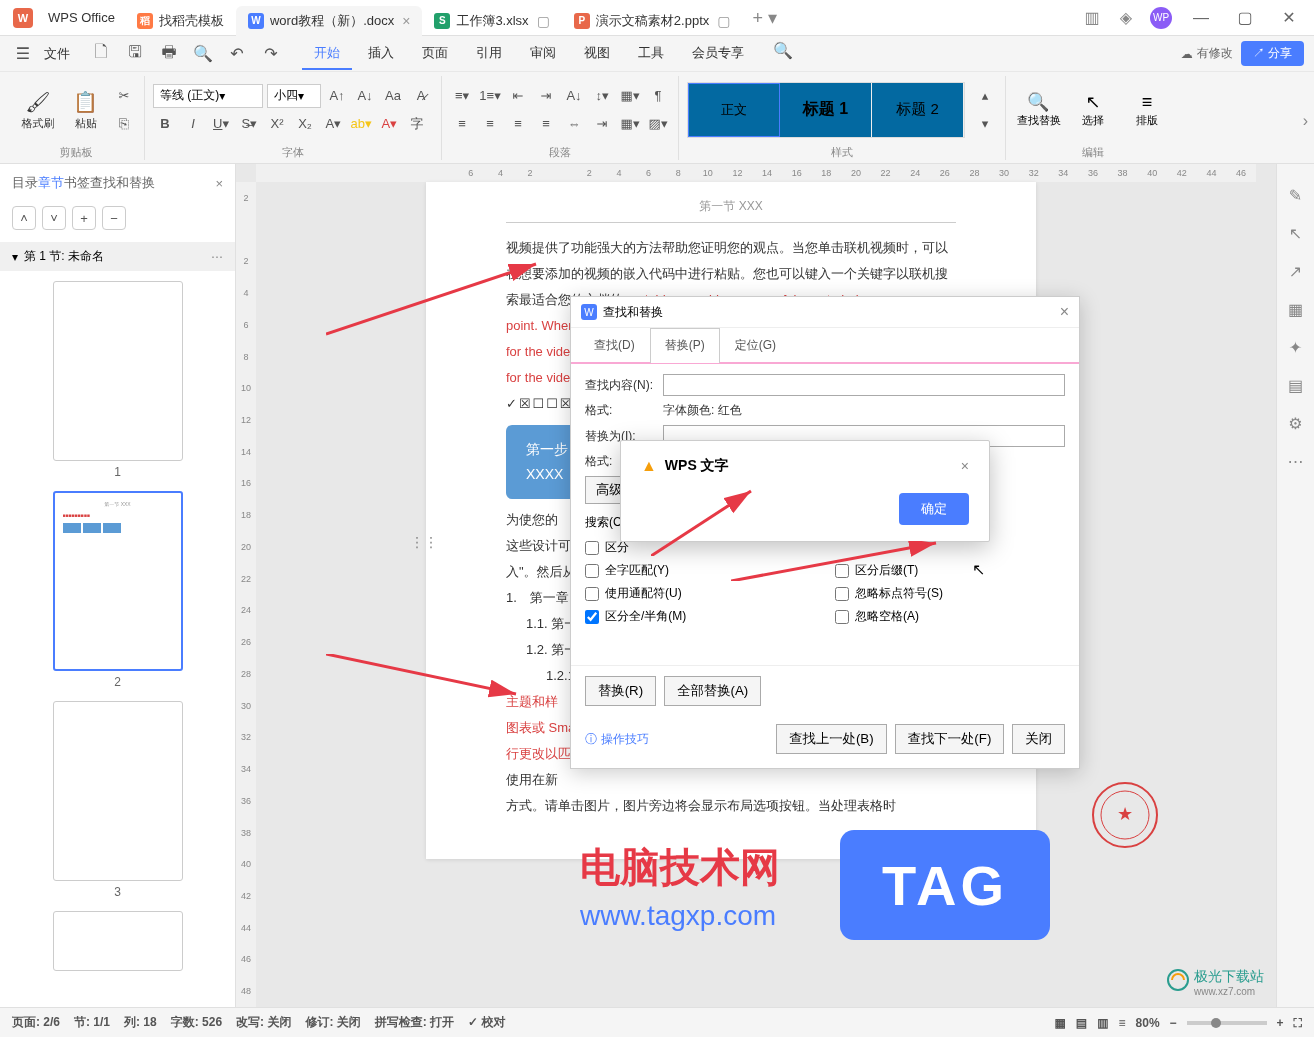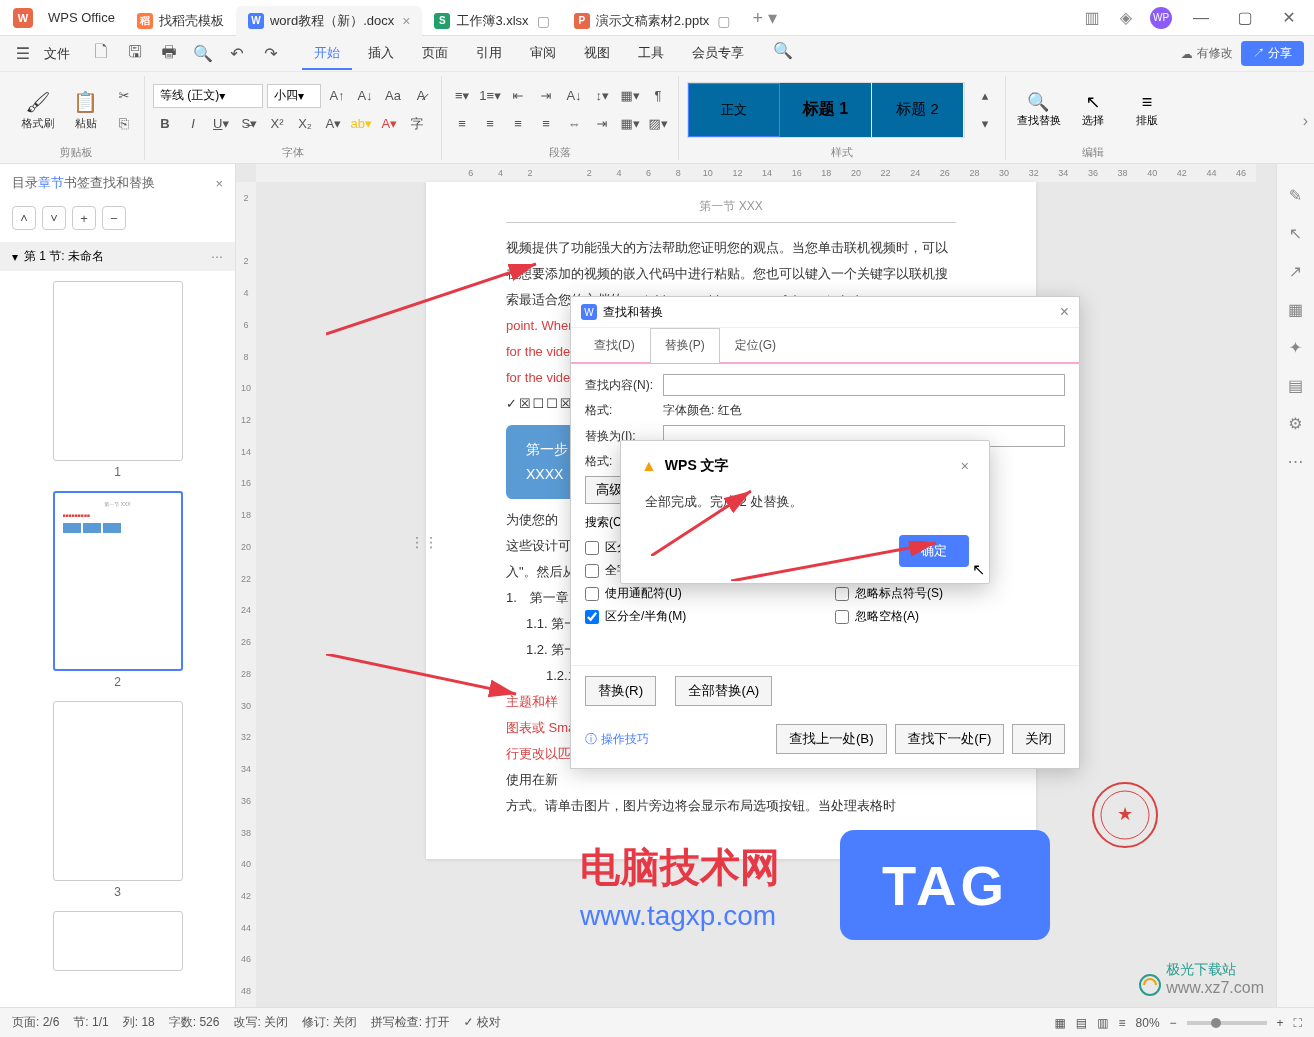--- a/index.html
+++ b/index.html
@@ -71,42 +71,42 @@
 .page { position: absolute; left: 190px; top: 18px; width: 610px; background: #fff; padding: 12px 80px 40px 80px; font-size: 13px; line-height: 2; color: #333; box-shadow: 0 1px 4px rgba(0,0,0,0.1); }
 .page-header { text-align: center; color: #999; font-size: 12px; border-bottom: 1px solid #ccc; padding-bottom: 4px; margin-bottom: 12px; }
 .red-text { color: #d94141; }
 .blue-box { background: #5b9bd5; color: #fff; padding: 12px 20px; border-radius: 6px; display: inline-block; margin: 8px 0; font-size: 14px; line-height: 1.8; }
 
 
 .right-toolbar { position: absolute; right: 0; top: 164px; width: 38px; bottom: 30px; background: #f5f5f5; border-left: 1px solid #e0e0e0; display: flex; flex-direction: column; align-items: center; gap: 16px; padding-top: 20px; }
 .rt-icon { width: 22px; height: 22px; color: #888; display: flex; align-items: center; justify-content: center; }
 
 
-.statusbar { position: absolute; bottom: 0; left: 0; right: 0; height: 30px; background: #f5f5f5; border-top: 1px solid #e0e0e0; display: flex; align-items: center; padding: 0 12px; font-size: 12px; color: #555; gap: 14px; }
+.statusbar { position: absolute; bottom: 0; left: 0; right: 0; height: 30px; background: #f5f5f5; border-top: 1px solid #e0e0e0; display: flex; align-items: center; padding: 0 12px; font-size: 12px; color: #555; gap: 14px; font-weight: bold; }
 .statusbar-right { margin-left: auto; display: flex; align-items: center; gap: 10px; }
 
 
 .dialog { position: absolute; left: 570px; top: 296px; width: 510px; background: #fff; border: 1px solid #ccc; box-shadow: 0 4px 20px rgba(0,0,0,0.2); font-size: 12px; }
 .dialog-title { display: flex; align-items: center; padding: 6px 10px; border-bottom: 1px solid #eee; }
 .dialog-title-icon { width: 16px; height: 16px; background: #4a7dff; border-radius: 3px; margin-right: 6px; display: flex; align-items: center; justify-content: center; color: #fff; font-size: 10px; }
 .dialog-close { margin-left: auto; color: #888; font-size: 16px; }
 .dialog-tabs { display: flex; padding: 0 8px; border-bottom: 2px solid #f9a8d4; }
 .dialog-tab { padding: 8px 14px; color: #555; border: 1px solid transparent; border-bottom: none; }
 .dialog-tab.active { border-color: #ccc; background: #fff; margin-bottom: -1px; }
 .dialog-body { padding: 10px 14px; }
 .form-row { display: flex; align-items: center; margin-bottom: 6px; gap: 8px; }
 .form-label { width: 70px; color: #333; }
 .form-input { flex: 1; height: 22px; border: 1px solid #aaa; padding: 0 4px; }
 .form-value { color: #333; }
 .adv-btn { border: 1px solid #aaa; padding: 4px 10px; background: #f5f5f5; }
 .search-section { margin-top: 10px; }
 .checkbox-grid { display: grid; grid-template-columns: 1fr 1fr; gap: 6px 20px; margin-top: 8px; }
 .checkbox-item { display: flex; align-items: center; gap: 6px; }
 .checkbox-item input { width: 14px; height: 14px; }
-.dialog-footer { display: flex; padding: 10px 14px; gap: 19px; border-top: 1px solid #eee; margin-top: 30px; }
+.dialog-footer { display: flex; padding: 10px 14px; gap: 8px; border-top: 1px solid #eee; margin-top: 30px; }
 .dlg-btn { border: 1px solid #aaa; padding: 5px 12px; background: #f5f5f5; cursor: pointer; }
 .dialog-footer2 { display: flex; padding: 8px 14px 14px; gap: 8px; align-items: center; }
 .tips-link { color: #4a7dff; margin-right: auto; display: flex; align-items: center; gap: 4px; }
 
 
 .alert { position: absolute; left: 620px; top: 440px; width: 370px; background: #fff; border: 1px solid #ccc; box-shadow: 0 6px 24px rgba(0,0,0,0.25); padding: 16px 20px; border-radius: 2px; }
 .alert-title { display: flex; align-items: center; font-size: 14px; font-weight: bold; margin-bottom: 18px; }
 .alert-title-icon { color: #f59e0b; margin-right: 8px; font-size: 16px; }
 .alert-close { margin-left: auto; color: #888; font-weight: normal; }
 .alert-msg { font-size: 13px; color: #333; margin-bottom: 24px; padding-left: 4px; }
@@ -114,21 +114,21 @@
 .alert-ok { background: #4a7dff; color: #fff; border: none; padding: 7px 22px; border-radius: 4px; font-size: 13px; cursor: pointer; }
 
 
 .arrow { position: absolute; pointer-events: none; }
 .cursor-img { position: absolute; left: 972px; top: 560px; font-size: 16px; color: #000; pointer-events:none; }
 
 
 .wm-tag { position: absolute; left: 840px; top: 830px; width: 210px; height: 110px; background: #4a7dff; border-radius: 14px; display: flex; align-items: center; justify-content: center; color: #fff; font-size: 56px; font-weight: bold; letter-spacing: 4px; }
 .wm-text1 { position: absolute; left: 580px; top: 840px; font-size: 40px; font-weight: bold; color: #e63946; }
 .wm-text2 { position: absolute; left: 580px; top: 900px; font-size: 28px; color: #4a7dff; }
-.wm-logo { position: absolute; right: 50px; bottom: 40px; font-size: 14px; color: #2a9d8f; display: flex; align-items: flex-end; gap: 4px; }
+.wm-logo { position: absolute; right: 50px; bottom: 40px; font-size: 14px; color: #2a9d8f; display: flex; align-items: flex-start; gap: 4px; }
 </style>
 </head>
 <body>
 
 <div class="titlebar">
   <div class="app-logo">
     <svg width="20" height="20" viewBox="0 0 20 20">
         <rect width="20" height="20" rx="4" fill="#e8684a"></rect>
         <text x="10" y="14" text-anchor="middle" fill="#fff" font-size="11" font-weight="bold">W</text>
       </svg>
@@ -528,21 +528,20 @@
     <button class="dlg-btn">关闭</button>
   </div>
 </div>
 
 <div class="alert">
   <div class="alert-title">
     <span class="alert-title-icon">▲</span>
     <span>WPS 文字</span>
     <span class="alert-close">×</span>
   </div>
-  <div class="alert-msg">全部完成。完成 2 处替换。</div>
   <div class="alert-footer">
     <button class="alert-ok">确定</button>
   </div>
   <svg style="position:absolute;left:30px;top:45px;pointer-events:none" width="110" height="70">
       <line x1="0" y1="70" x2="100" y2="5" stroke="#e63946" stroke-width="3" marker-end="url(#ah1)"></line>
     </svg>
   <svg style="position:absolute;left:110px;top:100px;pointer-events:none" width="210" height="40">
       <line x1="0" y1="40" x2="205" y2="2" stroke="#e63946" stroke-width="3" marker-end="url(#ah1)"></line>
     </svg>
 </div>
@@ -551,21 +550,21 @@
 <div class="wm-text1">电脑技术网</div>
 <div class="wm-text2">www.tagxp.com</div>
 <div class="wm-tag">TAG</div>
 <div class="wm-logo">
   <svg width="24" height="24" viewBox="0 0 24 24">
       <circle cx="12" cy="12" r="10" fill="none" stroke="#2a9d8f" stroke-width="2"></circle>
       <path d="M6 12 A6 6 0 0 1 18 12" fill="none" stroke="#f59e0b" stroke-width="2"></path>
     </svg>
   <div>
       <div>极光下载站</div>
-      <div style="font-size:16px;color:#888">www.xz7.com</div>
+      <div style="font-size:10px;color:#888">www.xz7.com</div>
     </div>
 </div>
 
 <svg style="position:absolute;left:1090px;top:780px" width="70" height="70">
     <circle cx="35" cy="35" r="32" fill="none" stroke="#d94141" stroke-width="2"></circle>
     <circle cx="35" cy="35" r="24" fill="none" stroke="#d94141" stroke-width="1"></circle>
     <text x="35" y="40" text-anchor="middle" fill="#d94141" font-size="18">★</text>
   </svg>
 
 <div class="statusbar">

